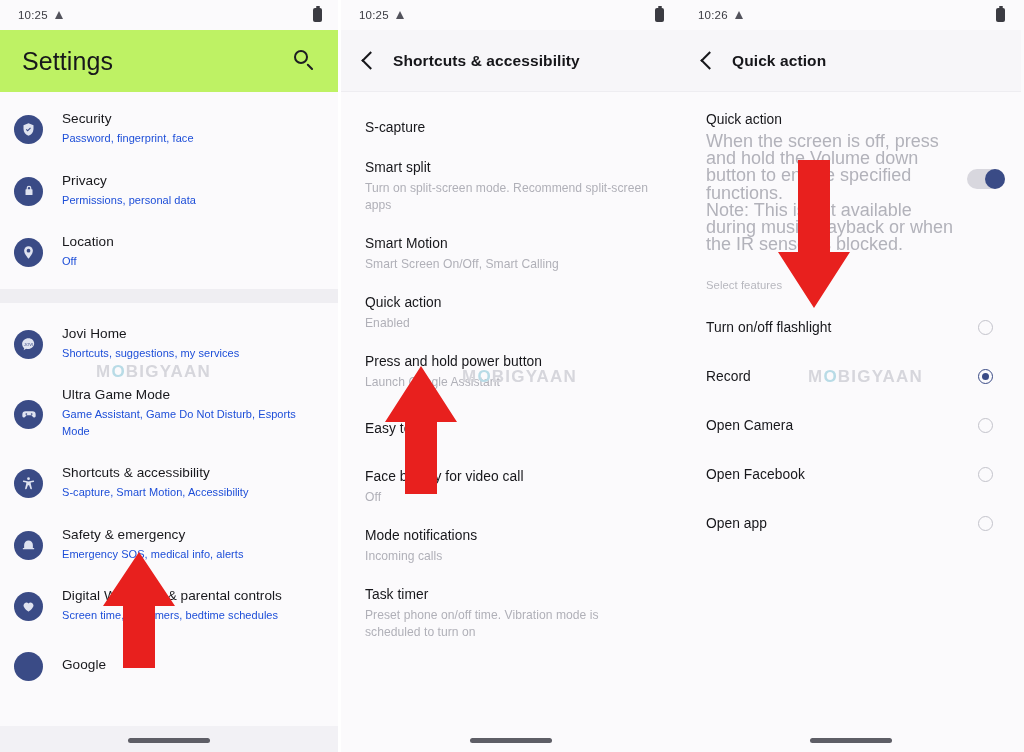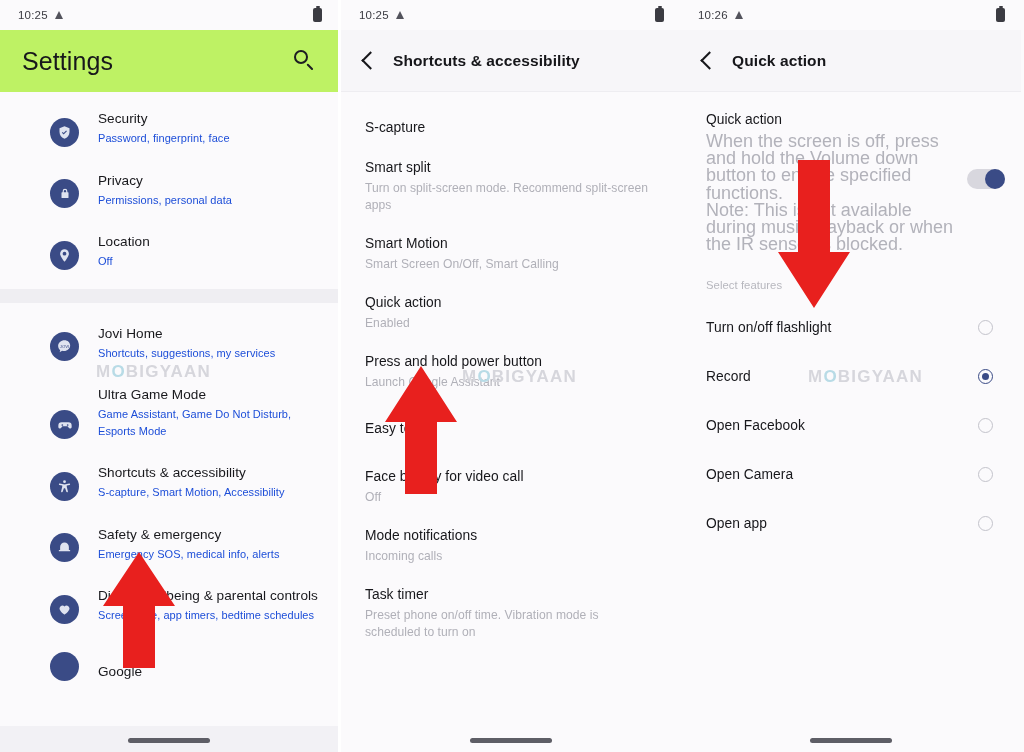--- a/index.html
+++ b/index.html
@@ -43,21 +43,21 @@
     height:62px;background:#f7f6f9;
     display:flex;align-items:center;gap:16px;
     padding:0 20px;box-sizing:border-box;
     border-bottom:1px solid #eeedf1;
   }
   .chev{width:11px;height:11px;border-left:2.4px solid #17171b;border-bottom:2.4px solid #17171b;transform:rotate(45deg);margin-left:3px;}
   .hdr-sub .title{font-size:15.5px;color:#16161a;font-weight:bold;letter-spacing:.1px;}
 
   
   .list1{padding-top:4px;}
-  .row1{display:flex;align-items:flex-end;padding:11px 16px 11px 14px;box-sizing:border-box;margin-left:36px;}
+  .row1{display:flex;align-items:center;padding:11px 16px 11px 14px;box-sizing:border-box;}
   .ic{width:29px;height:29px;border-radius:50%;background:#3a4b86;flex:0 0 29px;margin-top:6px;
       display:flex;align-items:center;justify-content:center;}
   .ic svg{display:block;}
   .txt1{margin-left:19px;padding-top:2px;}
   .t1{font-size:13.6px;color:#18181c;line-height:19px;letter-spacing:.05px;}
   .s1{font-size:11px;color:#1d4ed8;line-height:16.5px;margin-top:2px;letter-spacing:.05px;}
   .band{height:14px;background:#efeef2;margin:8px 0 4px 0;}
 
   
   .list2{padding-top:16px;}
@@ -342,25 +342,25 @@
     <div style="margin-top:12px">
       <div class="optrow">
         <span class="opt-lbl">Turn on/off flashlight</span>
         <span class="radio"></span>
       </div>
       <div class="optrow">
         <span class="opt-lbl">Record</span>
         <span class="radio sel"></span>
       </div>
       <div class="optrow">
+        <span class="opt-lbl">Open Camera</span>
+        <span class="radio"></span>
+      </div>
+      <div class="optrow">
         <span class="opt-lbl">Open Facebook</span>
-        <span class="radio"></span>
-      </div>
-      <div class="optrow">
-        <span class="opt-lbl">Open Camera</span>
         <span class="radio"></span>
       </div>
       <div class="optrow">
         <span class="opt-lbl">Open app</span>
         <span class="radio"></span>
       </div>
     </div>
 
     <div class="wm" style="left:128px;top:367px;">
       <span>M</span><span class="o">O</span><span>BIGYAAN</span>

